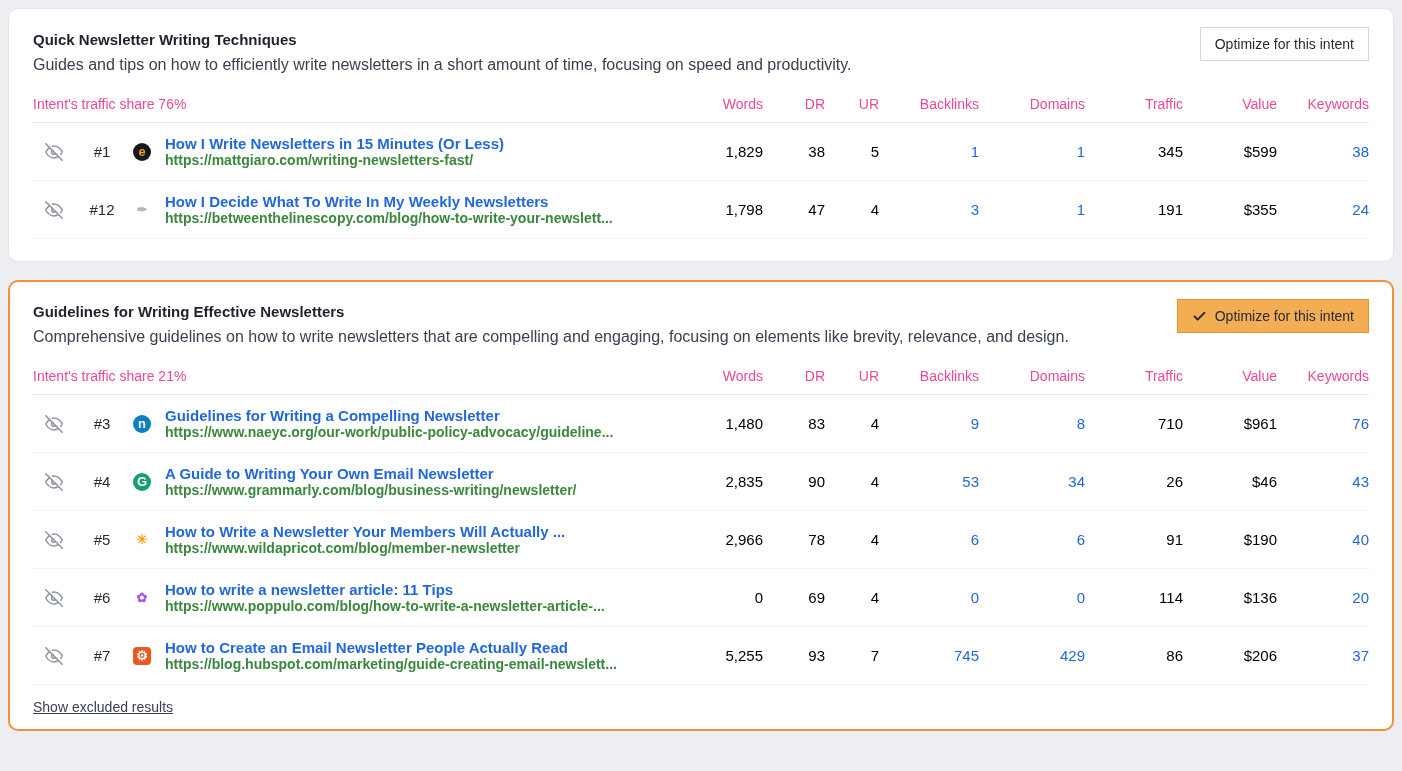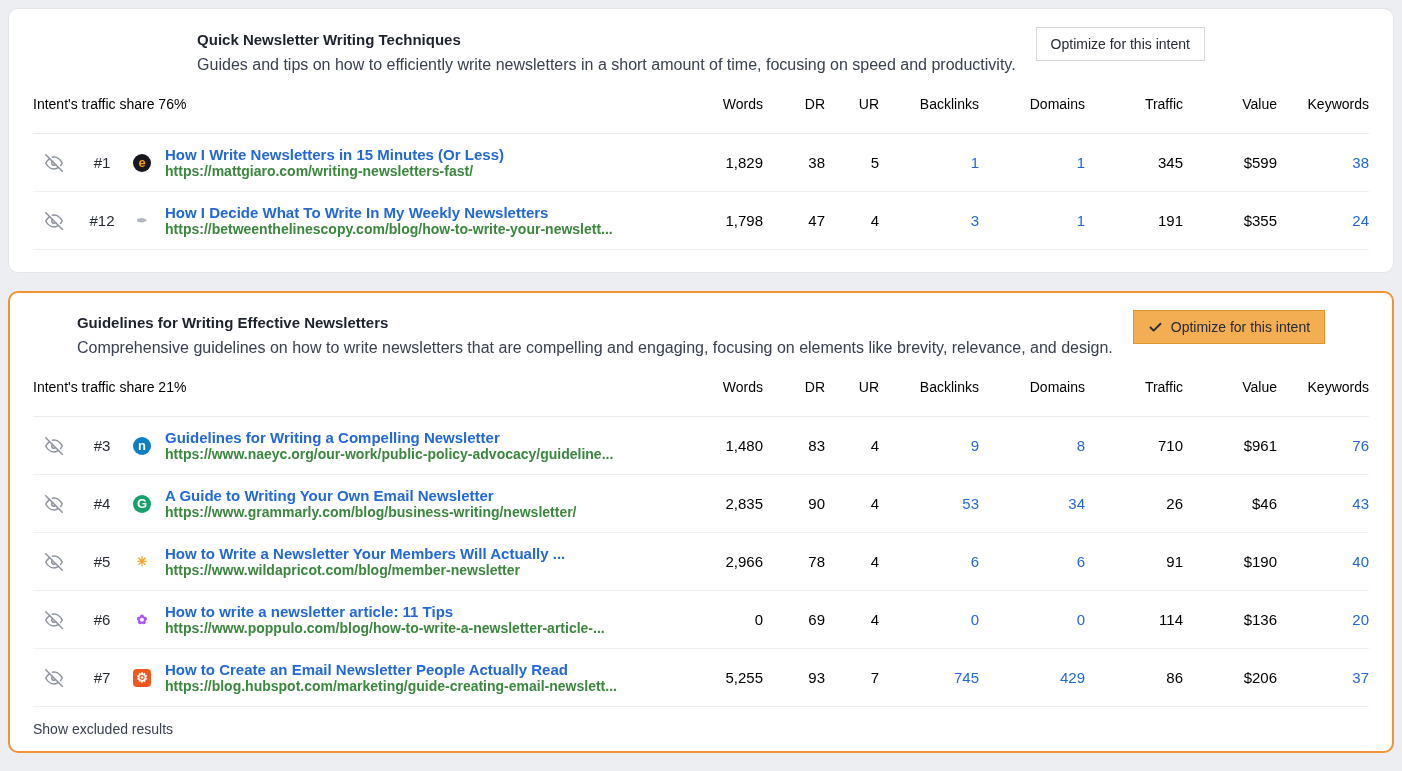--- a/index.html
+++ b/index.html
@@ -23,21 +23,21 @@
     border: 1px solid #e2e5e9;
     border-radius: 10px;
     padding: 18px 24px 22px 24px;
   }
   .card.selected {
     border-width: 2px;
     padding: 17px 23px 13px 23px;
   }
   .card-head {
     display: flex;
-    justify-content: center;
+    justify-content: space-between;
     align-items: flex-start;
     gap: 20px;
   }
   .intent-title {
     font-size: 15px;
     font-weight: bold;
     color: #1d222c;
     padding-top: 4px;
   }
   .intent-desc {
@@ -66,22 +66,22 @@
   .check-icon { display: inline-flex; width: 15px; height: 15px; }
   
   .table { margin-top: 16px; }
   .grid-row {
     display: grid;
     grid-template-columns: 42px 54px 36px minmax(0,1fr) 84px 62px 54px 100px 106px 98px 94px 92px;
     align-items: center;
   }
   .thead {
     font-size: 14px;
-    color: #000000;
-    padding: 6px 0 21px 0;
+    color: #ec4899;
+    padding: 6px 0 10px 0;
     border-bottom: 1px solid #e8eaee;
   }
   .thead .share {
     grid-column: 1 / 5;
     text-align: left;
   }
   .thead .col { text-align: right; }
   .row {
     padding: 9px 0;
     border-bottom: 1px solid #eef0f3;
@@ -134,20 +134,21 @@
     margin-top: 0;
     white-space: nowrap;
     overflow: hidden;
     text-overflow: ellipsis;
   }
   .show-excluded {
     display: inline-block;
     margin-top: 14px;
     font-size: 14px;
     color: #394150;
+    text-decoration: underline;
     cursor: pointer;
   }
 </style>
 </head>
 <body>
 
 <div class="page">
 
   <div class="card">
     <div class="card-head">

